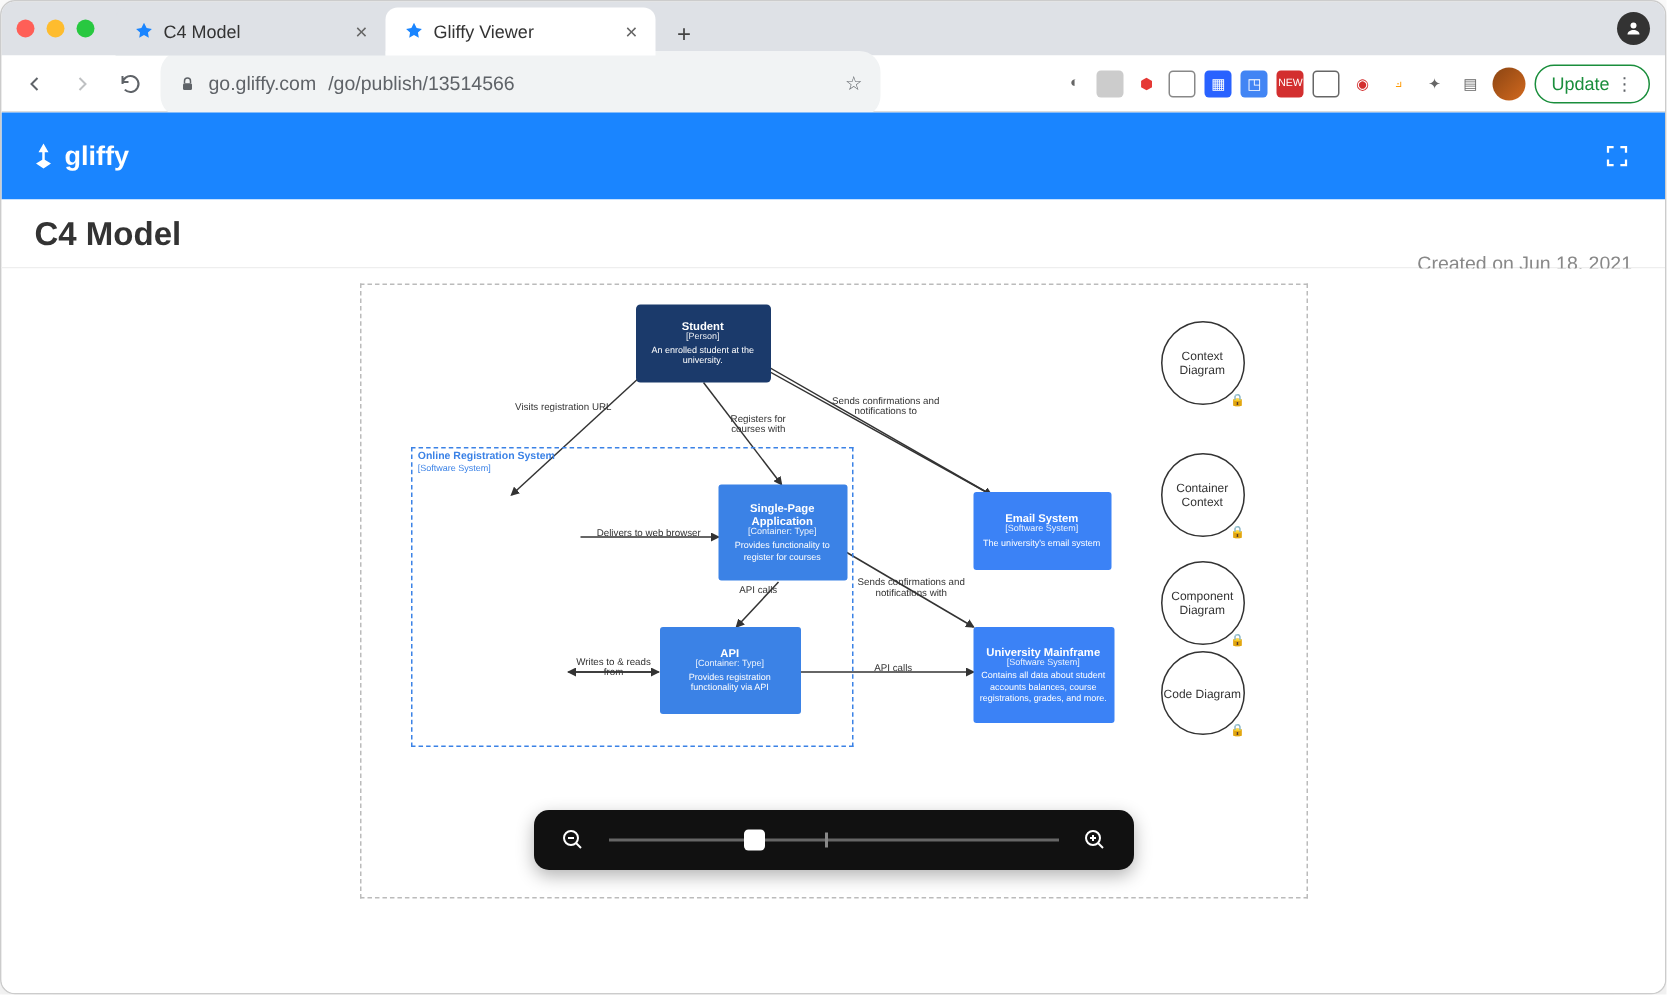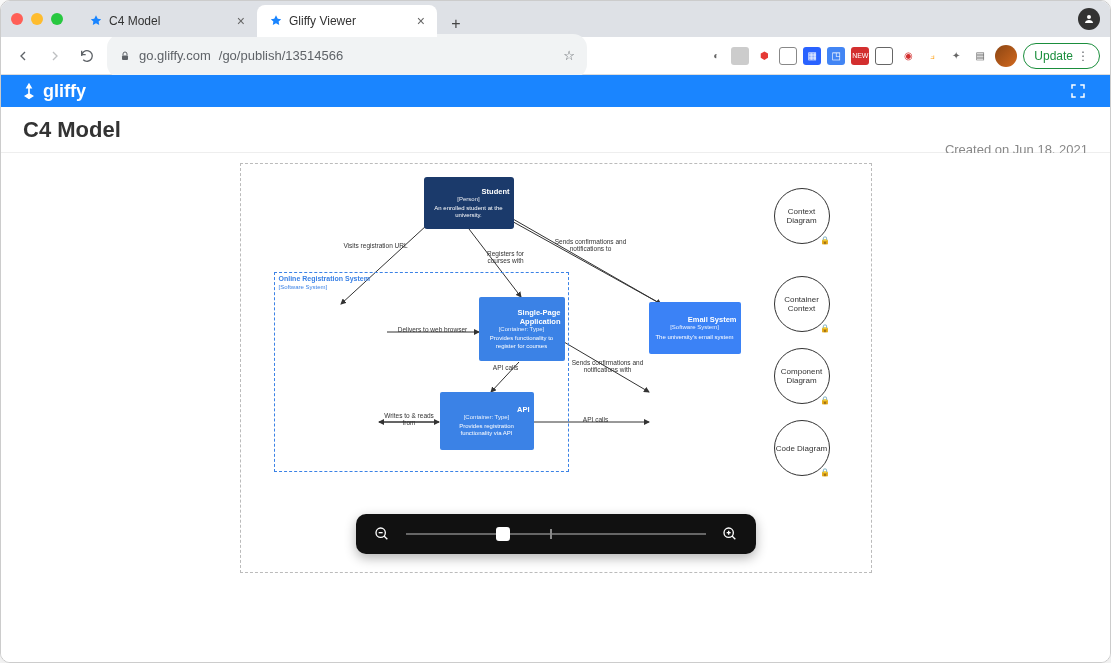--- a/index.html
+++ b/index.html
@@ -22,35 +22,35 @@
 .navbtn { width: 24px; height: 24px; display: flex; align-items: center; justify-content: center; color: #5f6368; }
 .addrbar { flex: 0 0 480px; height: 44px; background: #f1f3f4; border-radius: 14px; display: flex; align-items: center; padding: 0 12px; gap: 8px; font-size: 13px; color: #5f6368; }
 .addrbar .url { color: #202124; }
 .ext-icons { display: flex; gap: 6px; margin-left: auto; align-items: center; }
 .ext-icon { width: 18px; height: 18px; border-radius: 3px; display: flex; align-items: center; justify-content: center; font-size: 10px; }
 .update-btn { height: 26px; border: 1px solid #1a8e3c; border-radius: 14px; padding: 0 10px; color: #1a8e3c; font-size: 12px; display: flex; align-items: center; gap: 4px; }
 .avatar { width: 22px; height: 22px; border-radius: 50%; background: linear-gradient(135deg,#8b4513,#d2691e); }
 
 
 .app { position: absolute; top: 74px; left: 0; right: 0; bottom: 0; display: flex; flex-direction: column; }
-.app-header { height: 32px; background: #1a85ff; display: flex; align-items: center; padding: 0 18px; justify-content: space-between; }
+.app-header { height: 58px; background: #1a85ff; display: flex; align-items: center; padding: 0 18px; justify-content: space-between; }
 .logo { display: flex; align-items: center; gap: 4px; color: #fff; font-weight: bold; font-size: 18px; }
 .logo-icon { width: 20px; height: 20px; }
 .expand-btn { width: 28px; height: 28px; display: flex; align-items: center; justify-content: center; color: #fff; }
 
 .doc-header { height: 46px; background: #fff; display: flex; align-items: center; padding: 0 22px; justify-content: space-between; border-bottom: 1px solid #eee; }
 .doc-title { font-size: 22px; font-weight: 700; color: #333; }
 .doc-date { font-size: 13px; color: #888; margin-top: 40px; }
 
 .canvas-area { flex: 1; background: #fff; position: relative; display: flex; justify-content: center; padding-top: 10px; }
 .canvas-frame { width: 632px; height: 410px; border: 1px dashed #bbb; position: relative; background: #fff; }
 
 
 .node { position: absolute; font-size: 7px; color: #fff; text-align: center; display: flex; flex-direction: column; justify-content: center; padding: 4px; line-height: 1.2; }
-.node .title { font-weight: bold; font-size: 7.5px; text-align: right; }
+.node .title { font-weight: bold; font-size: 7.5px; }
 .node .type { font-size: 6px; opacity: 0.9; margin-bottom: 2px; }
 .node .desc { font-size: 6px; }
 .person { background: #1b3a6b; border-radius: 3px; }
 .container-box { background: #3b82e6; border-radius: 2px; }
 .ext-sys { background: #3b82f6; border-radius: 2px; }
 .db { background: #3b82e6; border-radius: 6px; position: relative; }
 .db:before { content:''; position:absolute; top:-6px; left:0; right:0; height:12px; background:#3b82e6; border-radius:50%; }
 .db:after { content:''; position:absolute; bottom:-6px; left:0; right:0; height:12px; background:#3b82e6; border-radius:50%; }
 
 .boundary { position: absolute; border: 1px dashed #3b82e6; }
@@ -218,20 +218,25 @@
           <div class="desc">Provides registration functionality via API</div>
         </div>
 
 
         <div class="node ext-sys" style="left:408px;top:138px;width:92px;height:52px">
           <div class="title">Email System</div>
           <div class="type">[Software System]</div>
           <div class="desc">The university's email system</div>
         </div>
 
+        <div class="node ext-sys" style="left:408px;top:228px;width:94px;height:64px">
+          <div class="title">University Mainframe</div>
+          <div class="type">[Software System]</div>
+          <div class="desc">Contains all data about student accounts balances, course registrations, grades, and more.</div>
+        </div>
 
         <div class="edge-label" style="left:95px;top:78px;width:80px">Visits registration URL</div>
         <div class="edge-label" style="left:235px;top:86px;width:60px">Registers for courses with</div>
         <div class="edge-label" style="left:310px;top:74px;width:80px">Sends confirmations and notifications to</div>
         <div class="edge-label" style="left:149px;top:162px;width:86px">Delivers to web browser</div>
         <div class="edge-label" style="left:250px;top:200px;width:30px">API calls</div>
         <div class="edge-label" style="left:327px;top:195px;width:80px">Sends confirmations and notifications with</div>
         <div class="edge-label" style="left:141px;top:248px;width:55px">Writes to &amp; reads from</div>
         <div class="edge-label" style="left:330px;top:252px;width:50px">API calls</div>
 
@@ -240,21 +245,21 @@
           <span class="lock">🔒</span>
         </div>
         <div class="nav-circle" style="left:533px;top:112px">
           <span>Container Context</span>
           <span class="lock">🔒</span>
         </div>
         <div class="nav-circle" style="left:533px;top:184px">
           <span>Component Diagram</span>
           <span class="lock">🔒</span>
         </div>
-        <div class="nav-circle" style="left:533px;top:256px">
+        <div class="nav-circle" style="left:533px;top:244px">
           <span>Code Diagram</span>
           <span class="lock">🔒</span>
         </div>
 
         <div class="zoom-bar">
           <div class="zoom-btn">
             <svg width="16" height="16" viewBox="0 0 24 24">
                 <circle cx="10" cy="10" r="7" stroke="#fff" stroke-width="2" fill="none"></circle>
                 <line x1="15" y1="15" x2="20" y2="20" stroke="#fff" stroke-width="2"></line>
                 <line x1="7" y1="10" x2="13" y2="10" stroke="#fff" stroke-width="2"></line>

